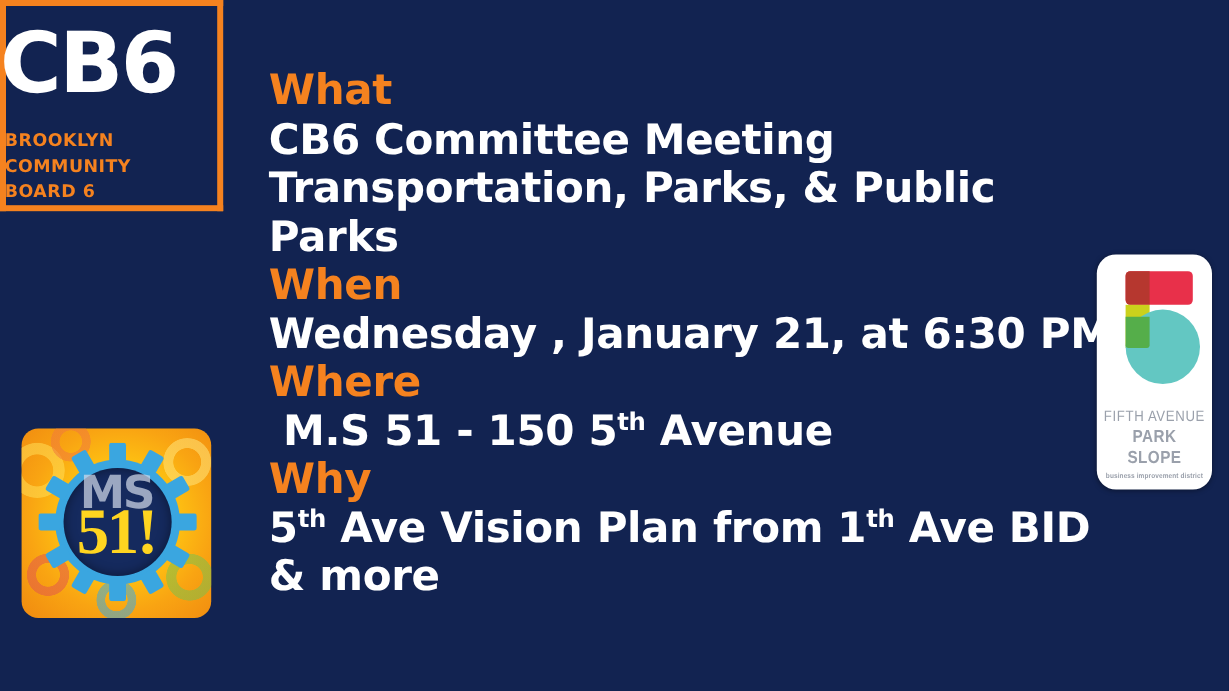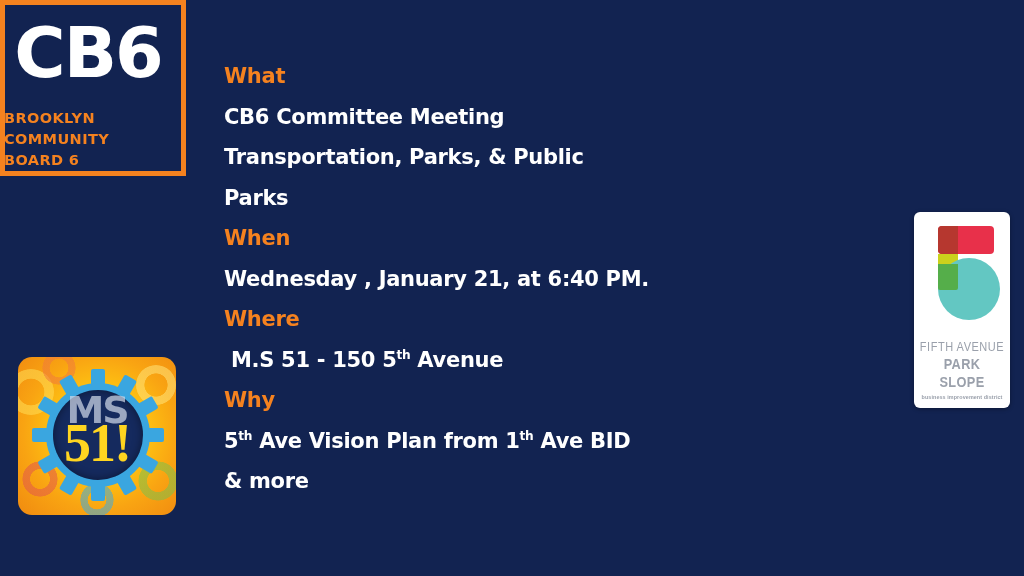--- a/index.html
+++ b/index.html
@@ -47,21 +47,20 @@
     content: "";
     position: absolute;
     left: 0; top: 0;
     width: 186px; height: 5px;
     background: #F5821F;
   }
   #cb6-wordmark {
     position: absolute;
     left: 0; right: 5px;
     top: 14px;
-    text-align: center;
     color: #ffffff;
     font-family: "DejaVu Sans", sans-serif;
     font-weight: bold;
     font-size: 70px;
     letter-spacing: -2px;
     line-height: 78px;
     z-index: 2;
   }
   #cb6-subtitle {
     position: absolute;
@@ -141,21 +140,21 @@
   }
 
   
   #bid-logo {
     position: absolute;
     left: 914px;
     top: 212px;
     width: 96px;
     height: 196px;
     background: #ffffff;
-    border-radius: 6px;
+    border-radius: 16px;
     box-shadow: 0 1px 4px rgba(0,0,0,0.35);
     overflow: hidden;
   }
   #bid-mark { position: absolute; left: 11px; top: 14px; width: 74px; height: 104px; }
   .bid-redbar {
     position: absolute; left: 13px; top: 0;
     width: 56px; height: 28px;
     background: #e8304a; border-radius: 4px;
   }
   .bid-reddark {
@@ -195,21 +194,21 @@
   
   #copy {
     position: absolute;
     left: 224px;
     top: 56px;
     width: 700px;
   }
   .line {
     font-family: "DejaVu Sans", sans-serif;
     font-weight: bold;
-    font-size: 21px;
+    font-size: 35px;
     line-height: 40.5px;
     color: #ffffff;
     white-space: pre;
     letter-spacing: -0.3px;
   }
   .label {
     color: #F5821F;
   }
   .line sup {
     font-size: 0.58em;
@@ -278,21 +277,21 @@
     </div>
   </div>
 
   <div id="copy">
     <div class="line label">What</div>
     <div class="line">CB6 Committee Meeting</div>
     <div class="line">Transportation, Parks, &amp; Public</div>
     <div class="line">Parks</div>
 
     <div class="line label">When</div>
-    <div class="line">Wednesday , January 21, at 6:40 PM.</div>
+    <div class="line">Wednesday , January 21, at 6:30 PM.</div>
 
     <div class="line label">Where</div>
     <div class="line"><span> M.S 51 - 150 5</span><sup>th</sup><span> Avenue</span></div>
 
     <div class="line label">Why</div>
     <div class="line"><span>5</span><sup>th</sup><span> Ave Vision Plan from 1</span><sup>th</sup><span> Ave BID</span></div>
     <div class="line">&amp; more</div>
   </div>
 
 </div>

